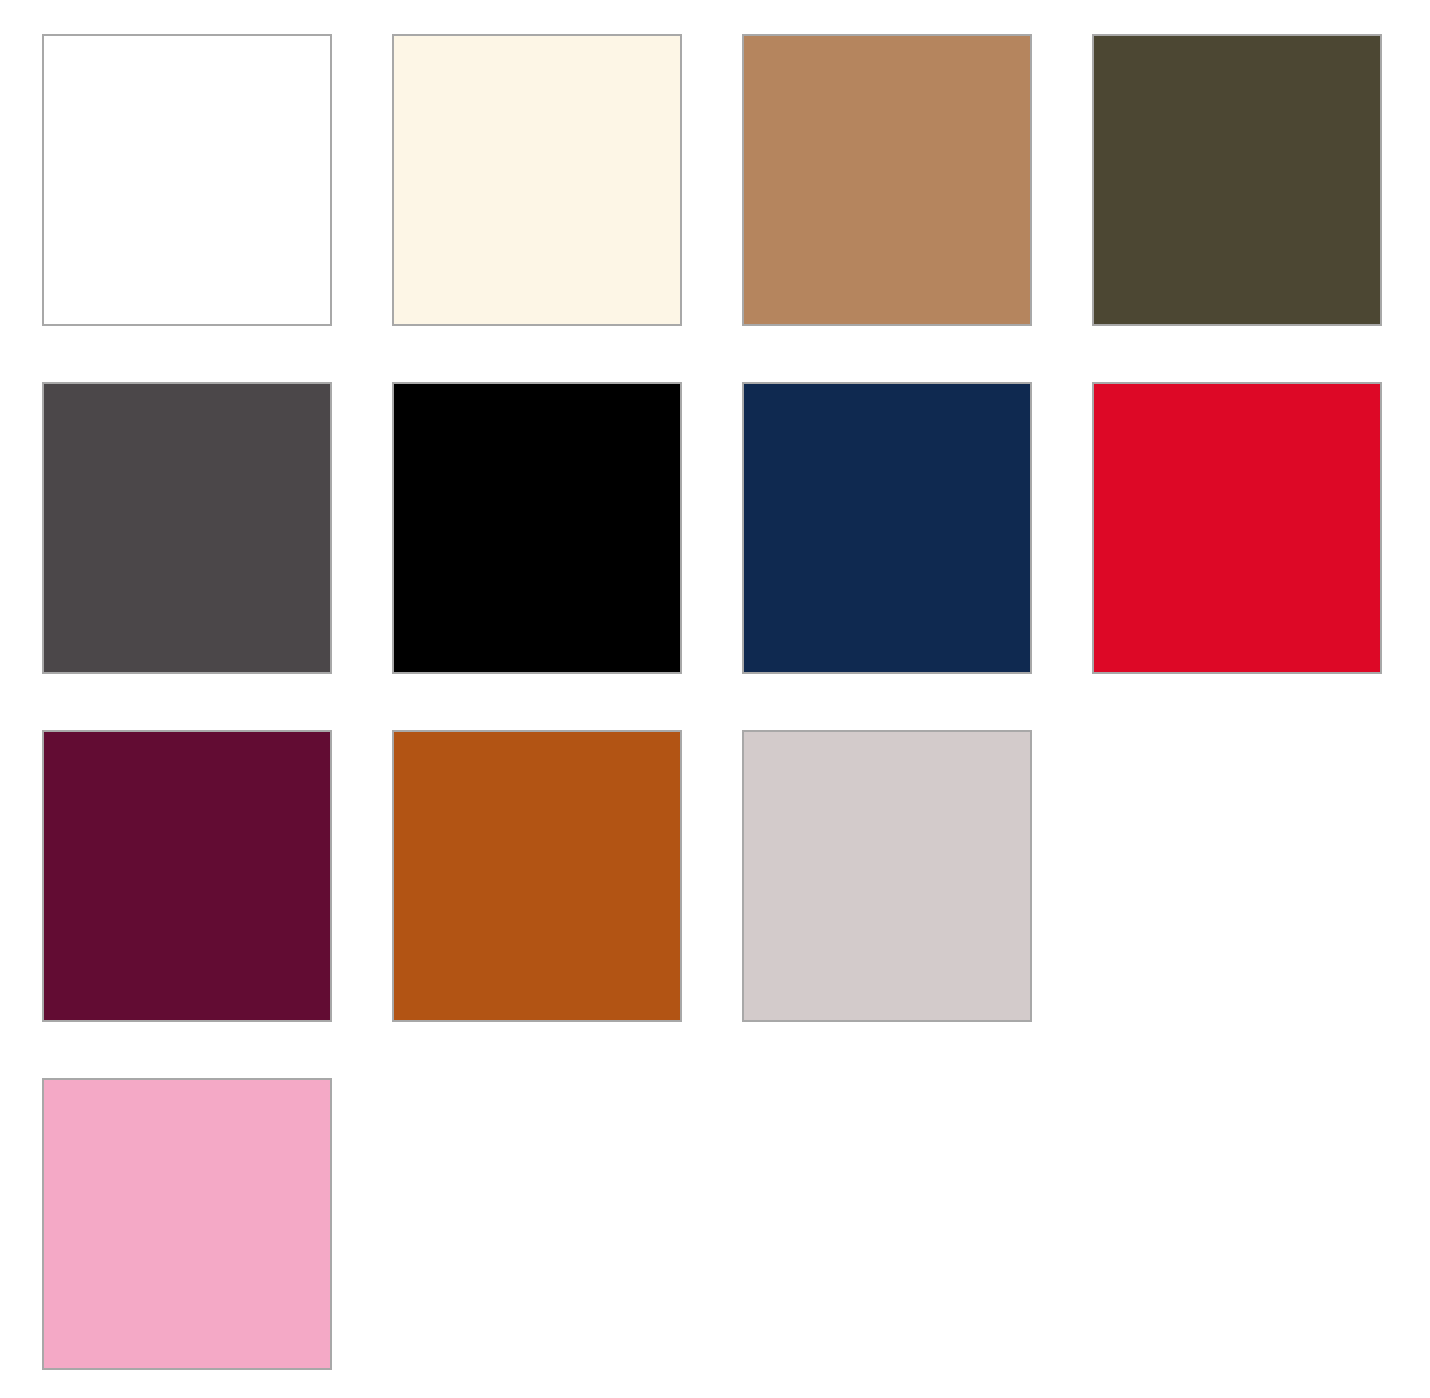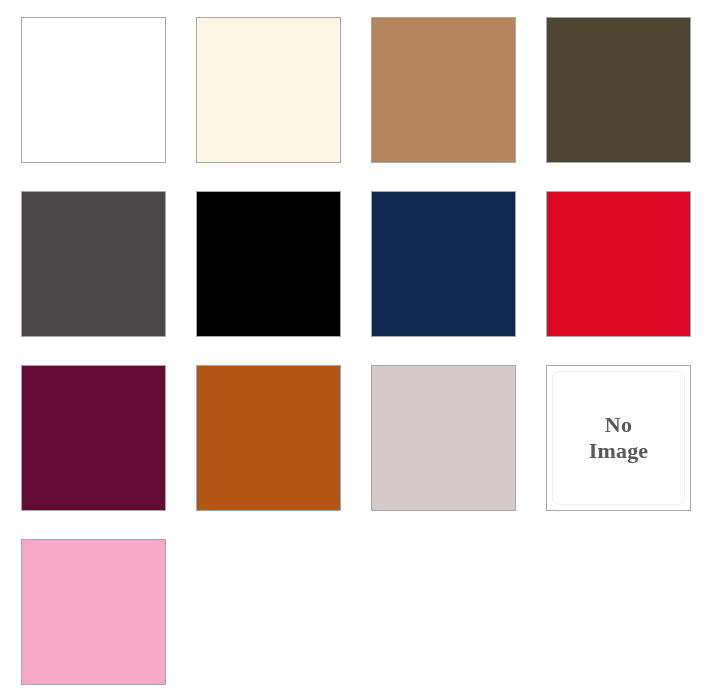--- a/index.html
+++ b/index.html
@@ -97,22 +97,16 @@
     </div>
     <div class="swatch-cell" title="burgundy" style="left: 21px; top: 365px; width: 145px; height: 146px; border-color: rgb(168, 168, 168);">
       <span class="swatch-color" style="background: rgb(98, 12, 51);"></span>
     </div>
     <div class="swatch-cell" title="rust" style="left: 196px; top: 365px; width: 145px; height: 146px; border-color: rgb(168, 168, 168);">
       <span class="swatch-color" style="background: rgb(178, 84, 20);"></span>
     </div>
     <div class="swatch-cell" title="light-gray" style="left: 371px; top: 365px; width: 145px; height: 146px; border-color: rgb(168, 168, 168);">
       <span class="swatch-color" style="background: rgb(211, 203, 203);"></span>
     </div>
-    <div class="swatch-cell placeholder" title="no-image" style="left: 546px; top: 365px; width: 145px; height: 146px; border-color: rgb(168, 168, 168);">
-      <div class="placeholder-inner">
-        <div class="placeholder-line">No</div>
-        <div class="placeholder-line">Image</div>
-      </div>
-    </div>
     <div class="swatch-cell" title="pink" style="left: 21px; top: 539px; width: 145px; height: 146px; border-color: rgb(168, 168, 168);">
       <span class="swatch-color" style="background: rgb(244, 169, 198);"></span>
     </div>
   </div>
 
 </body></html>

